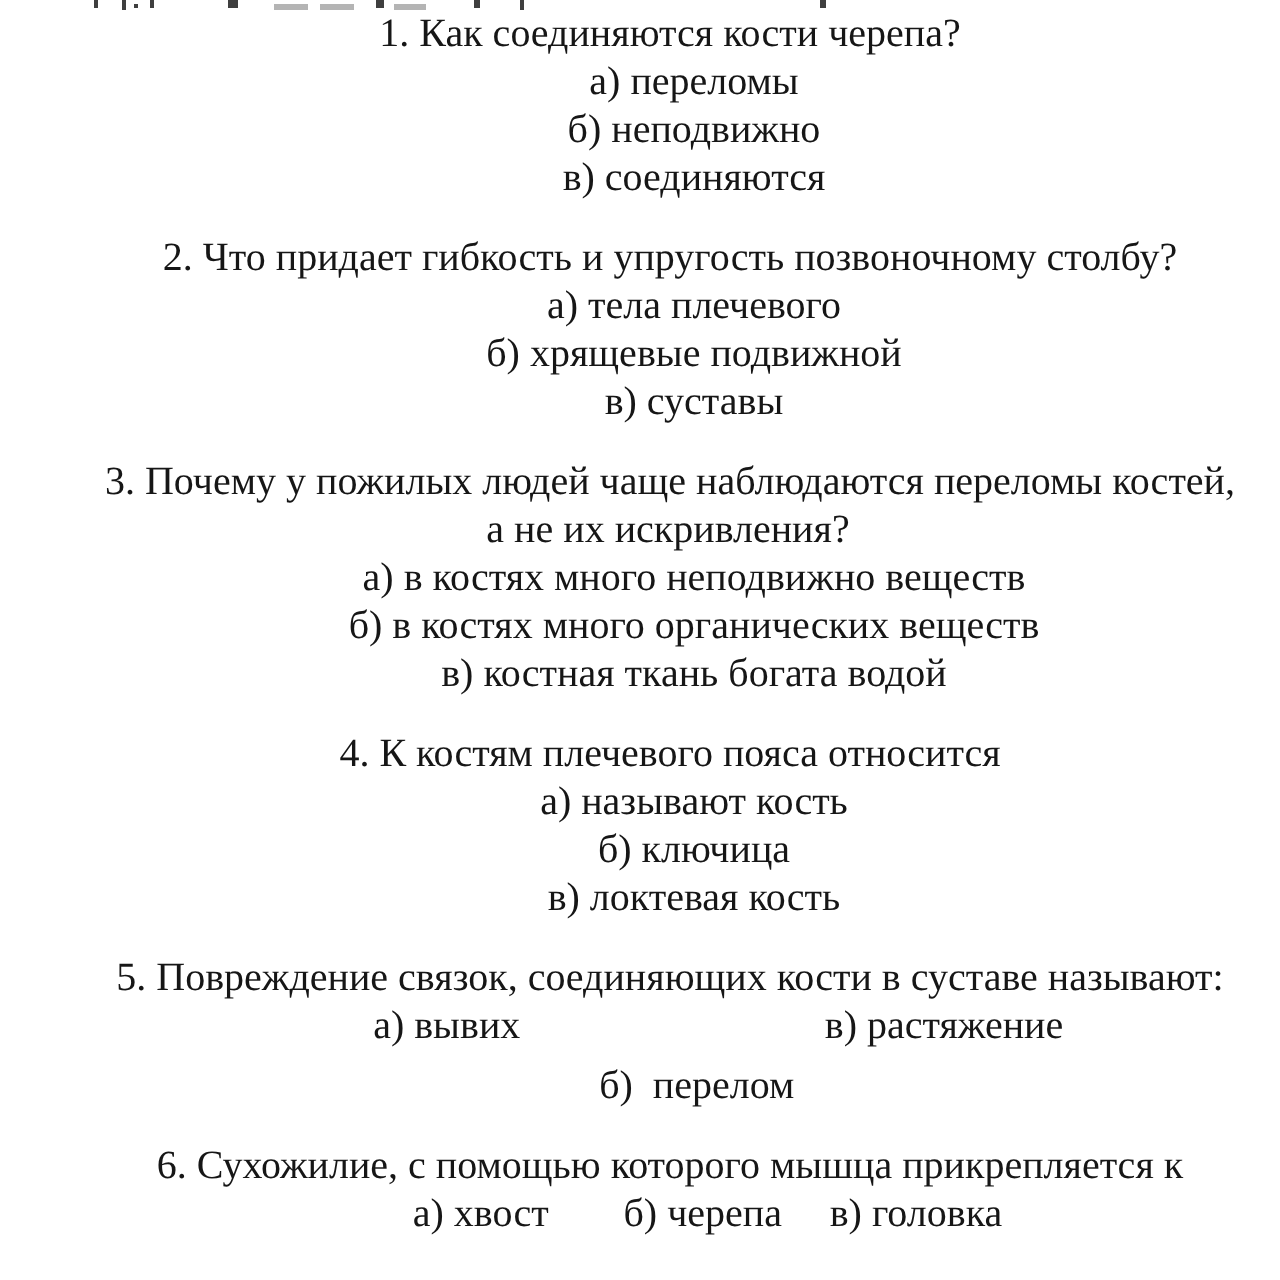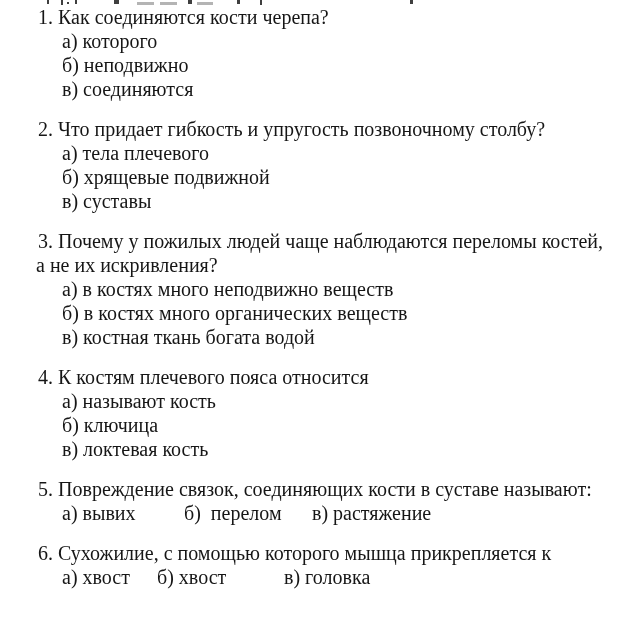--- a/index.html
+++ b/index.html
@@ -32,20 +32,21 @@
 
   .content {
     position: absolute;
     top: 5px;
     left: 0;
     width: 640px;
   }
   .question {
     margin-left: 38px;
     margin-right: 8px;
+    text-align: center;
   }
   .question + .question { margin-top: 16px; }
   .q-text { white-space: nowrap; }
   .q-cont {
     margin-left: -2px;
     white-space: pre-wrap;
   }
   .option { margin-left: 24px; }
   .options-inline {
     margin-left: 24px;
@@ -74,21 +75,21 @@
     <div class="frag light" style="left:197px;top:2px;width:16px;height:3px;"></div>
     <div class="frag" style="left:237px;top:0;width:3px;height:4px;"></div>
     <div class="frag" style="left:260px;top:0;width:2px;height:5px;"></div>
     <div class="frag" style="left:410px;top:0;width:3px;height:4px;"></div>
   </div>
 
   <div class="content">
 
     <div class="question">
       <div class="q-text"><span>1.</span> <span>Как соединяются кости черепа?</span></div>
-      <div class="option">а) которого</div>
+      <div class="option">а) переломы</div>
       <div class="option">б) неподвижно</div>
       <div class="option">в) соединяются</div>
     </div>
 
     <div class="question">
       <div class="q-text"><span>2.</span> <span>Что придает гибкость и упругость позвоночному столбу?</span></div>
       <div class="option">а) тела плечевого</div>
       <div class="option">б) хрящевые подвижной</div>
       <div class="option">в) суставы</div>
     </div>
@@ -103,22 +104,22 @@
 
     <div class="question">
       <div class="q-text"><span>4.</span> <span>К костям плечевого пояса относится</span></div>
       <div class="option">а) называют кость</div>
       <div class="option">б) ключица</div>
       <div class="option">в) локтевая кость</div>
     </div>
 
     <div class="question">
       <div class="q-text"><span>5.</span> <span>Повреждение связок, соединяющих кости в суставе называют:</span></div>
-      <div class="options-inline"><span class="opt" style="min-width:122px;">а) вывих</span><span class="opt" style="min-width:128px;">б)  перелом</span><span class="opt">в) растяжение</span></div>
+      <div class="options-inline"><span class="opt" style="min-width:122px;">а) вывих</span><span class="opt" style="min-width:128px;margin-top:30px;">б)  перелом</span><span class="opt">в) растяжение</span></div>
     </div>
 
     <div class="question">
       <div class="q-text"><span>6.</span> <span>Сухожилие, с помощью которого мышца прикрепляется к</span></div>
-      <div class="options-inline"><span class="opt" style="min-width:95px;">а) хвост</span><span class="opt" style="min-width:127px;">б) хвост</span><span class="opt">в) головка</span></div>
+      <div class="options-inline"><span class="opt" style="min-width:95px;">а) хвост</span><span class="opt" style="min-width:127px;">б) черепа</span><span class="opt">в) головка</span></div>
     </div>
 
   </div>
 </div>
 
 </body></html>

